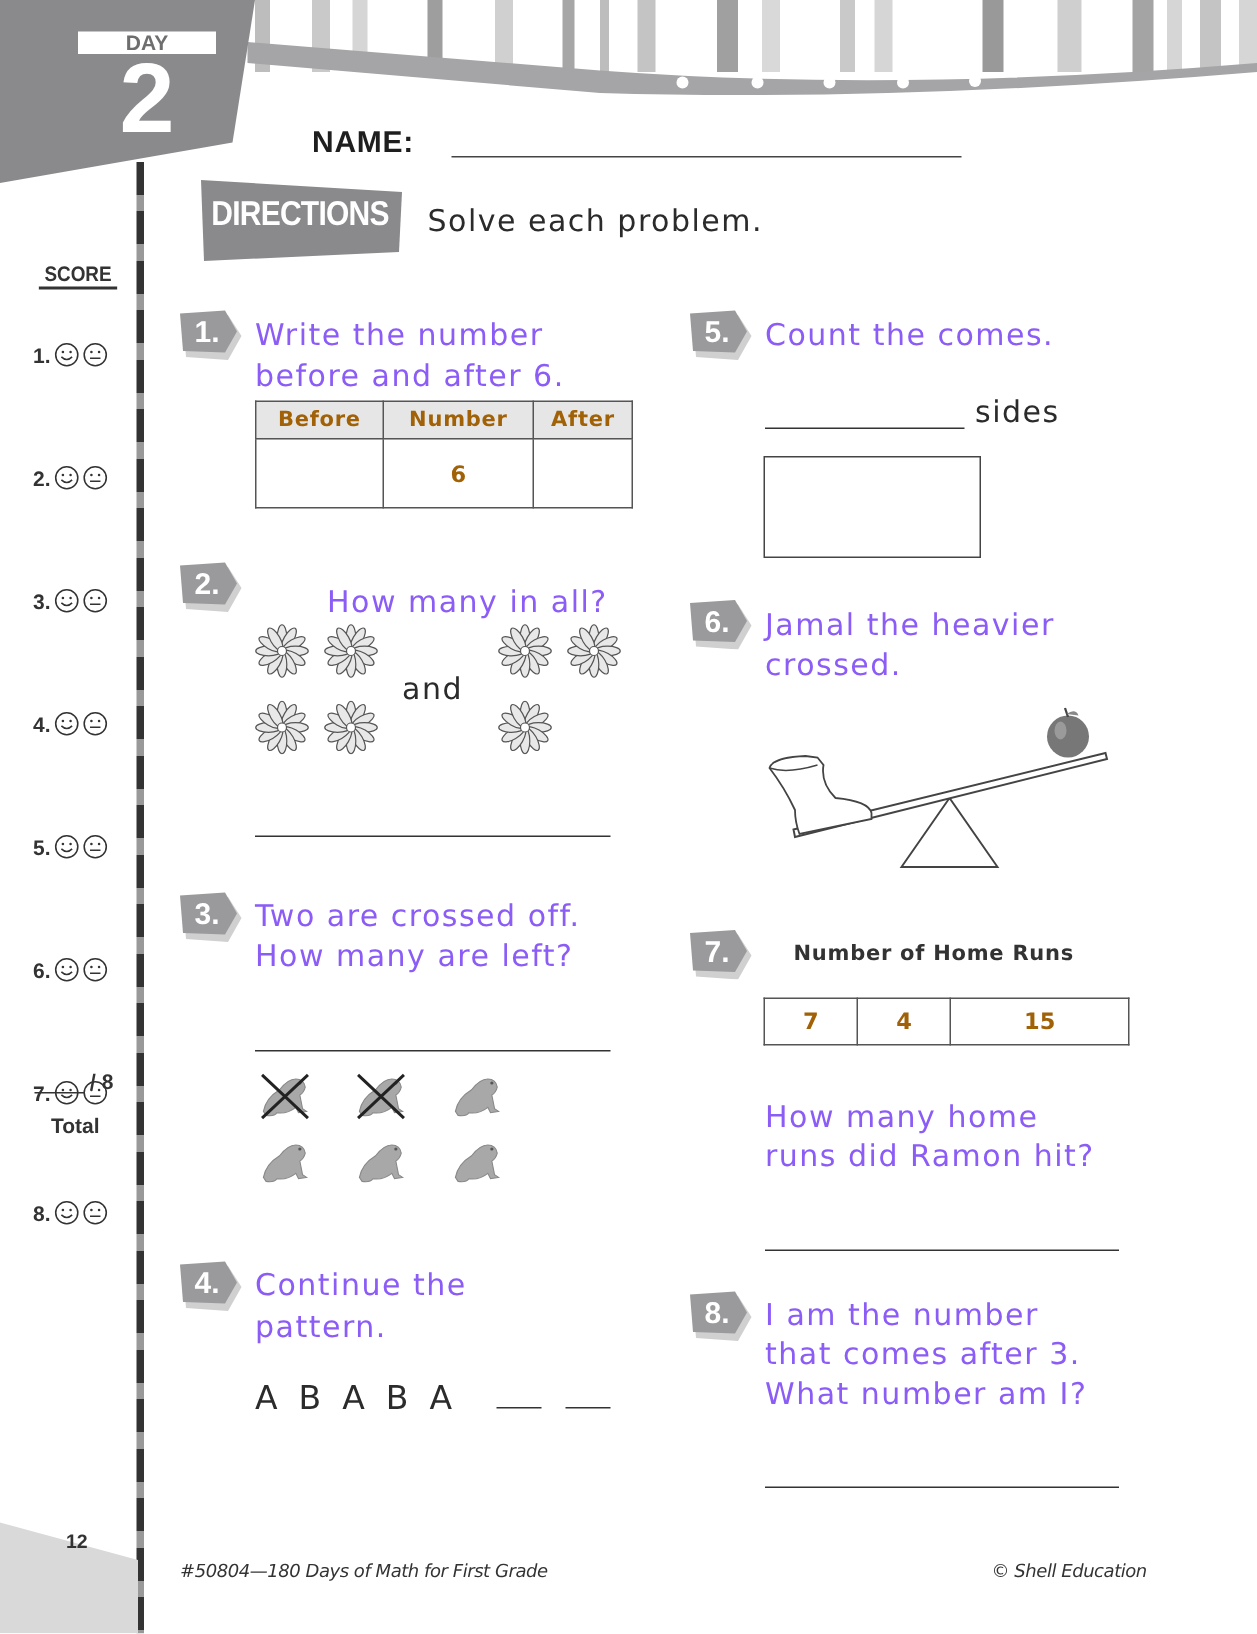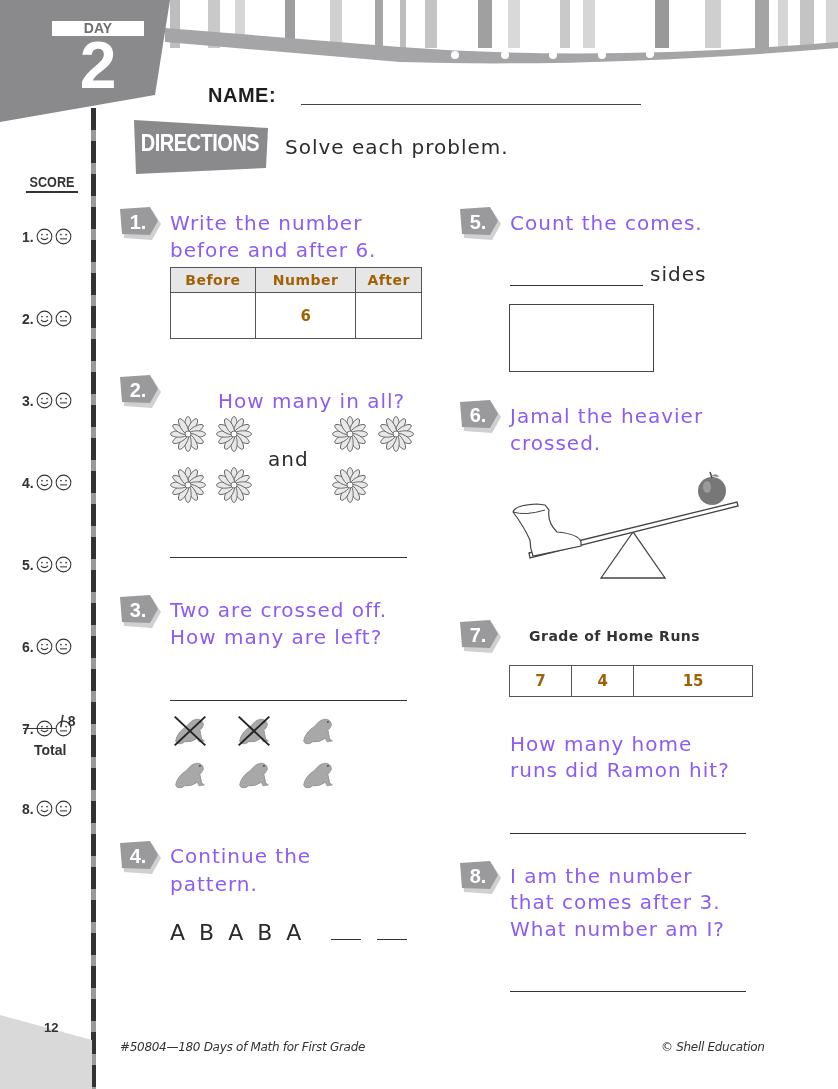--- a/index.html
+++ b/index.html
@@ -481,21 +481,21 @@
     <path d="M8,42 Q20,46 40,40" fill="none" stroke="#444" stroke-width="1"></path>
   </g>
   <g>
     <ellipse cx="207" cy="21" rx="14" ry="14" fill="#777"></ellipse>
     <ellipse cx="202" cy="17" rx="4" ry="6" fill="#9a9a9a"></ellipse>
     <path d="M207,8 L205,2" stroke="#444" stroke-width="1.5"></path>
     <path d="M206,6 Q212,2 214,7" fill="#888"></path>
   </g>
 </svg>
 
-<div class="chart-title">Grade of Home Runs</div>
+<div class="chart-title">Number of Home Runs</div>
 <table class="grid" style="left:509px; top:665px; width:244px;">
   <tbody>
   <tr style="height:31px;">
     <td>7</td>
     <td>4</td>
     <td>15</td>
   </tr>
 </tbody>
   </table>
 <div class="q-text" style="left:510px; top:731px;">How many home</div>

